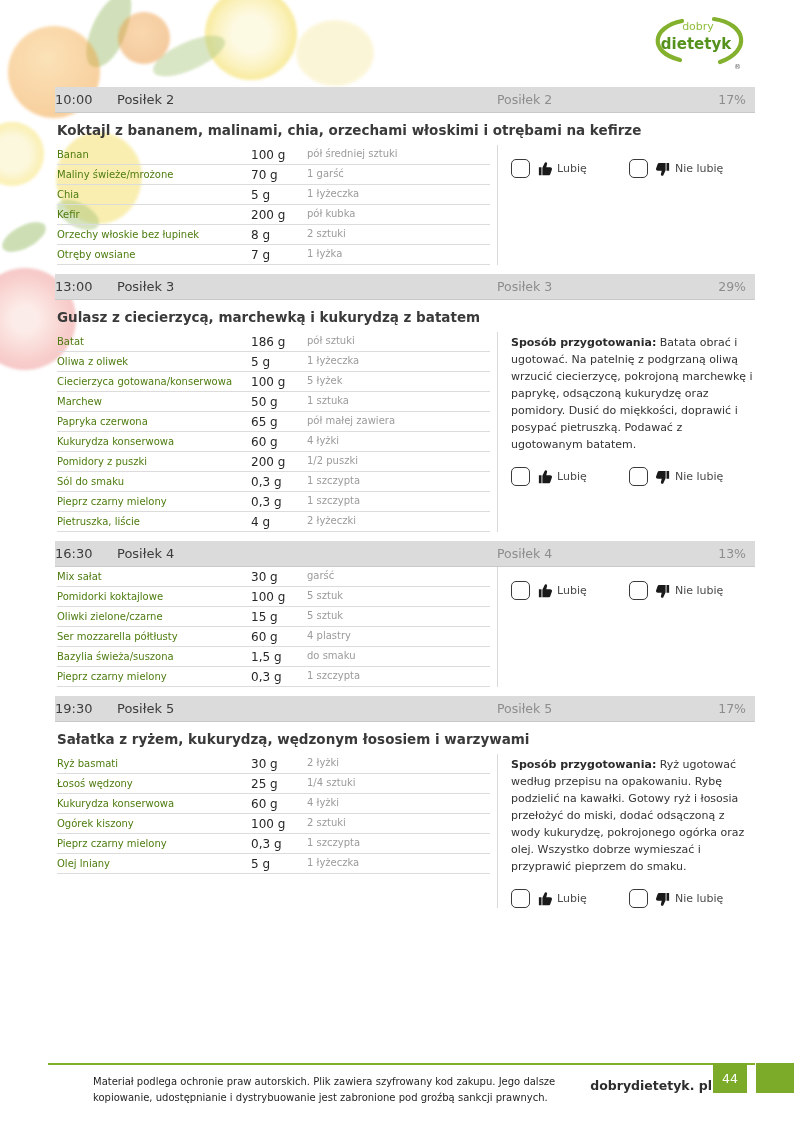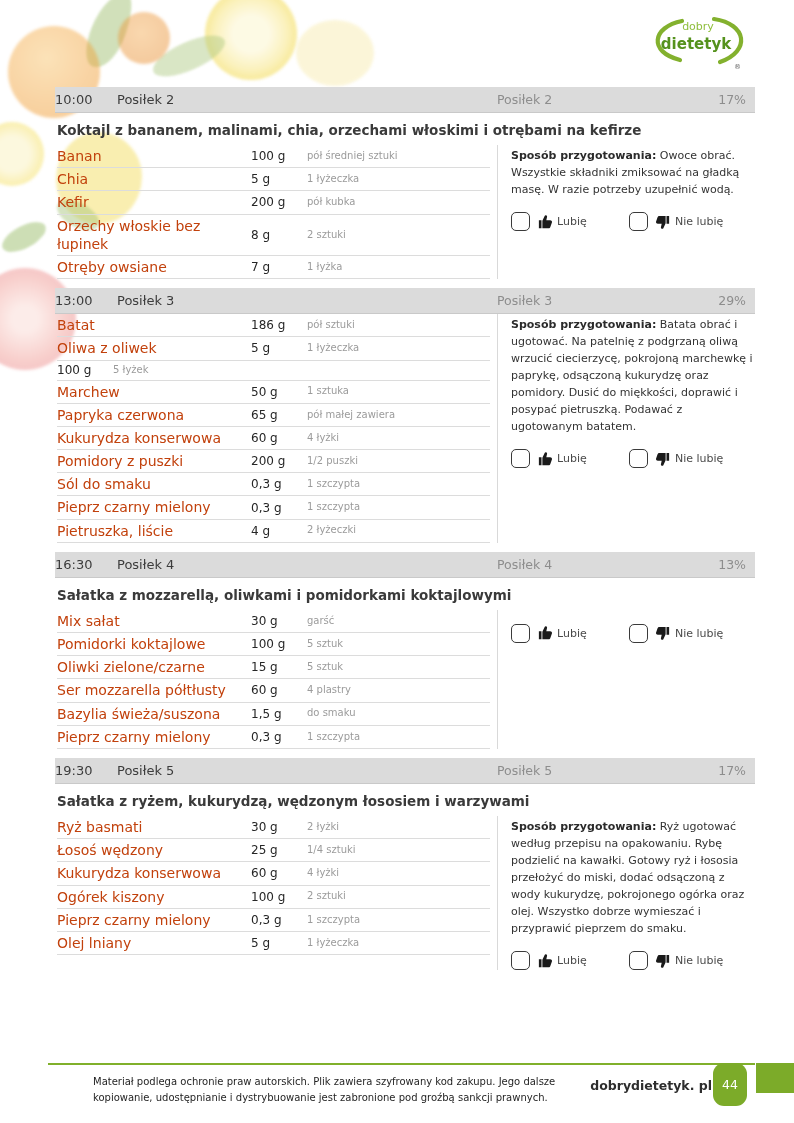--- a/index.html
+++ b/index.html
@@ -43,43 +43,43 @@
   .bar-title{margin-left:14px;font-size:13px;color:#3c3c3c;}
   .bar-center{position:absolute;left:442px;font-size:12.5px;color:#8d8d8d;}
   .bar-pct{position:absolute;right:9px;font-size:12.5px;color:#8d8d8d;}
 
   .recipe{margin:9px 0 7px 2px;font-size:13.5px;font-weight:bold;color:#3a3a3a;}
 
   .content{display:flex;margin-left:2px;align-items:stretch;}
   .table{width:433px;}
   .row{display:flex;align-items:center;border-bottom:1px solid #dcdcdc;
        padding:2px 0;min-height:15px;}
-  .ing-name{flex:0 0 190px;font-size:14px;color:#c2410c;line-height:1.3;padding-right:4px;}
+  .ing-name{flex:0 0 190px;font-size:10px;color:#4d7c0f;line-height:1.3;padding-right:4px;}
   .ing-amt{flex:0 0 56px;font-size:12px;color:#262626;}
   .ing-meas{flex:0 0 92px;font-size:10px;color:#9b9b9b;line-height:1.45;}
 
   .right{flex:1;margin-left:7px;border-left:1px solid #d9d9d9;padding-left:13px;}
   .prep{margin:2px 0 0 0;font-size:11px;color:#333;line-height:1.55;}
   .prep b{color:#2b2b2b;}
   .likes{display:flex;margin-top:14px;align-items:center;}
   .like-group{display:flex;align-items:center;width:118px;}
   .checkbox{width:19px;height:19px;border:1.4px solid #3a3a3a;border-radius:5px;
             background:#fff;box-sizing:border-box;flex:0 0 auto;cursor:pointer;}
   .thumb{margin-left:8px;width:14px;height:14px;flex:0 0 auto;}
   .like-label{margin-left:5px;font-size:11px;color:#4a4a4a;white-space:nowrap;}
 
   
   .footer{position:absolute;left:0;top:1063px;width:794px;height:60px;}
   .footer-line{position:absolute;left:48px;top:0;width:707px;height:2px;background:#80b02b;}
   .footer-copy{position:absolute;left:93px;top:11px;width:470px;font-size:10px;
                color:#1f1f1f;line-height:1.55;}
   .footer-site{position:absolute;left:562px;top:15px;width:150px;text-align:right;
                font-weight:bold;font-size:12.5px;color:#2d2d2d;}
-  .page-box{position:absolute;left:713px;top:0;width:34px;height:43px;background:#7cab29;
-            color:#fff;font-size:12.5px;display:flex;align-items:center;justify-content:center;border-radius:11px;}
+  .page-box{position:absolute;left:713px;top:0;width:34px;height:30px;background:#7cab29;
+            color:#fff;font-size:12.5px;display:flex;align-items:center;justify-content:center;}
   .edge-box{position:absolute;left:756px;top:0;width:38px;height:30px;background:#7cab29;}
 </style>
 </head>
 <body>
 
 <div class="page">
 
   <div class="bg">
     <div class="blob b-slice"></div>
     <div class="blob b-pale"></div>
@@ -112,20 +112,25 @@
     </div>
     <h2 class="recipe">Koktajl z bananem, malinami, chia, orzechami włoskimi i otrębami na kefirze</h2>
     <div class="content">
       <div class="table">
   <div class="row">
     <span class="ing-name">Banan</span>
     <span class="ing-amt">100 g</span>
     <span class="ing-meas">pół średniej sztuki</span>
   </div>
 
+  <div class="row">
+    <span class="ing-name">Maliny świeże/mrożone</span>
+    <span class="ing-amt">70 g</span>
+    <span class="ing-meas">1 garść</span>
+  </div>
 
   <div class="row">
     <span class="ing-name">Chia</span>
     <span class="ing-amt">5 g</span>
     <span class="ing-meas">1 łyżeczka</span>
   </div>
 
   <div class="row">
     <span class="ing-name">Kefir</span>
     <span class="ing-amt">200 g</span>
@@ -138,21 +143,20 @@
     <span class="ing-meas">2 sztuki</span>
   </div>
 
   <div class="row">
     <span class="ing-name">Otręby owsiane</span>
     <span class="ing-amt">7 g</span>
     <span class="ing-meas">1 łyżka</span>
   </div>
 </div>
       <div class="right">
-        <p class="prep"><b>Sposób przygotowania:</b> <span>Owoce obrać. Wszystkie składniki zmiksować na gładką masę. W razie potrzeby uzupełnić wodą.</span></p>
         <div class="likes">
           <div class="like-group">
             <span class="checkbox"></span>
             <svg class="thumb" viewBox="0 0 16 16">
               <path fill="#1a1a1a" d="M1 6h3v9H1z M5 15V6.7L7.6 1c.2-.5.7-.8 1.2-.8.9 0 1.6.7 1.6 1.6 0 .2 0 .4-.1.6L9.5 6H14c1.1 0 2 .9 2 2 0 .2 0 .4-.1.5l-1.8 5.1c-.3.8-1 1.4-1.9 1.4H5z"></path>
             </svg>
             <span class="like-label">Lubię</span>
           </div>
           <div class="like-group">
             <span class="checkbox"></span>
@@ -166,35 +170,37 @@
     </div>
   </section>
 
   <section class="section">
     <div class="bar">
       <span class="bar-time">13:00</span>
       <span class="bar-title">Posiłek 3</span>
       <span class="bar-center">Posiłek 3</span>
       <span class="bar-pct">29%</span>
     </div>
+    <h2 class="recipe">Gulasz z ciecierzycą, marchewką i kukurydzą z batatem</h2>
     <div class="content">
       <div class="table">
   <div class="row">
     <span class="ing-name">Batat</span>
     <span class="ing-amt">186 g</span>
     <span class="ing-meas">pół sztuki</span>
   </div>
 
   <div class="row">
     <span class="ing-name">Oliwa z oliwek</span>
     <span class="ing-amt">5 g</span>
     <span class="ing-meas">1 łyżeczka</span>
   </div>
 
   <div class="row">
+    <span class="ing-name">Ciecierzyca gotowana/konserwowa</span>
     <span class="ing-amt">100 g</span>
     <span class="ing-meas">5 łyżek</span>
   </div>
 
   <div class="row">
     <span class="ing-name">Marchew</span>
     <span class="ing-amt">50 g</span>
     <span class="ing-meas">1 sztuka</span>
   </div>
 
@@ -256,21 +262,20 @@
     </div>
   </section>
 
   <section class="section">
     <div class="bar">
       <span class="bar-time">16:30</span>
       <span class="bar-title">Posiłek 4</span>
       <span class="bar-center">Posiłek 4</span>
       <span class="bar-pct">13%</span>
     </div>
-    <h2 class="recipe">Sałatka z mozzarellą, oliwkami i pomidorkami koktajlowymi</h2>
     <div class="content">
       <div class="table">
   <div class="row">
     <span class="ing-name">Mix sałat</span>
     <span class="ing-amt">30 g</span>
     <span class="ing-meas">garść</span>
   </div>
 
   <div class="row">
     <span class="ing-name">Pomidorki koktajlowe</span>

